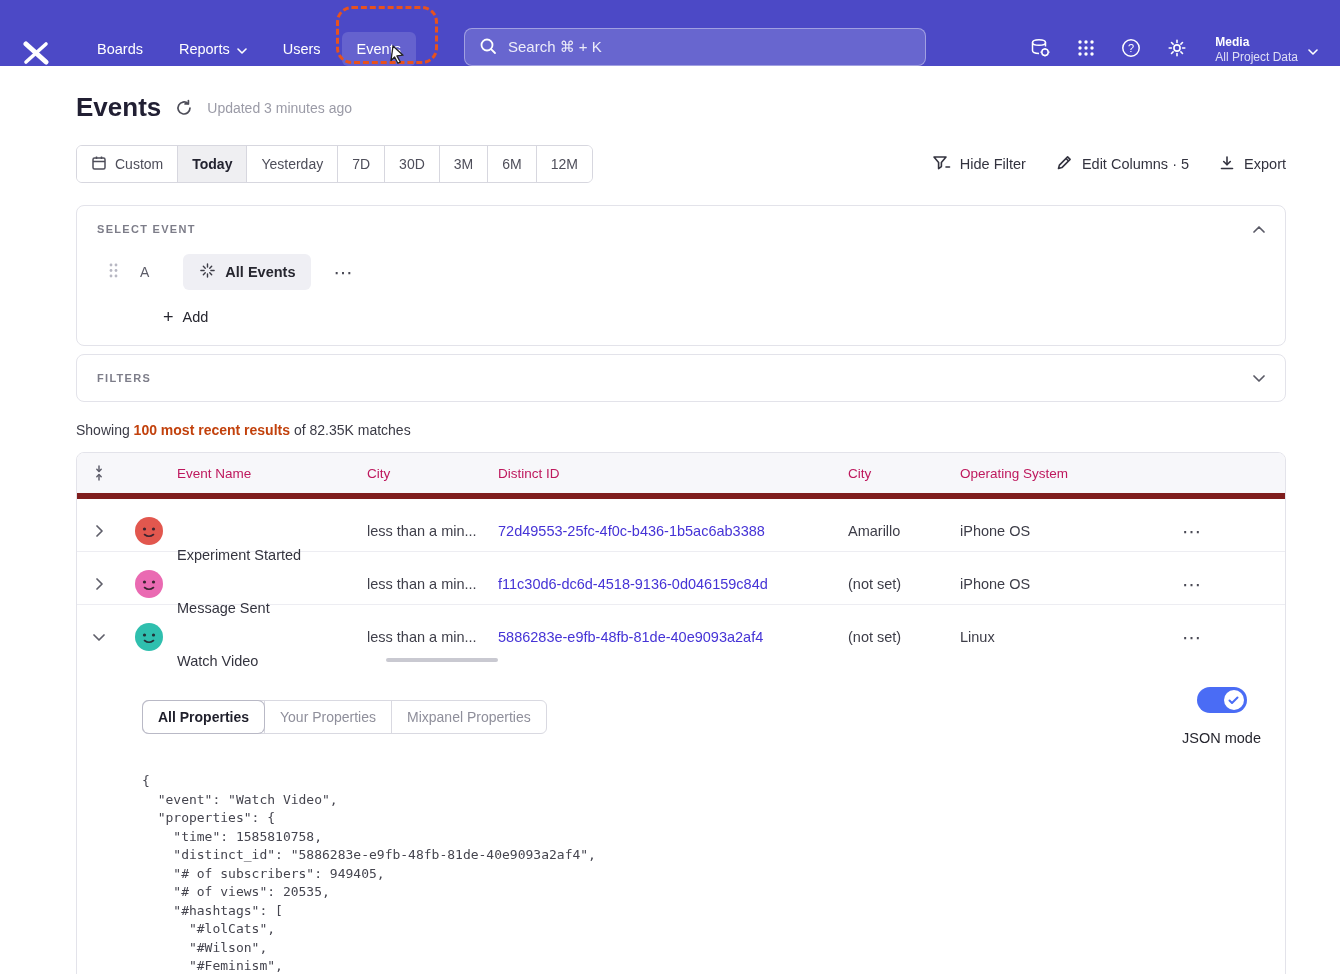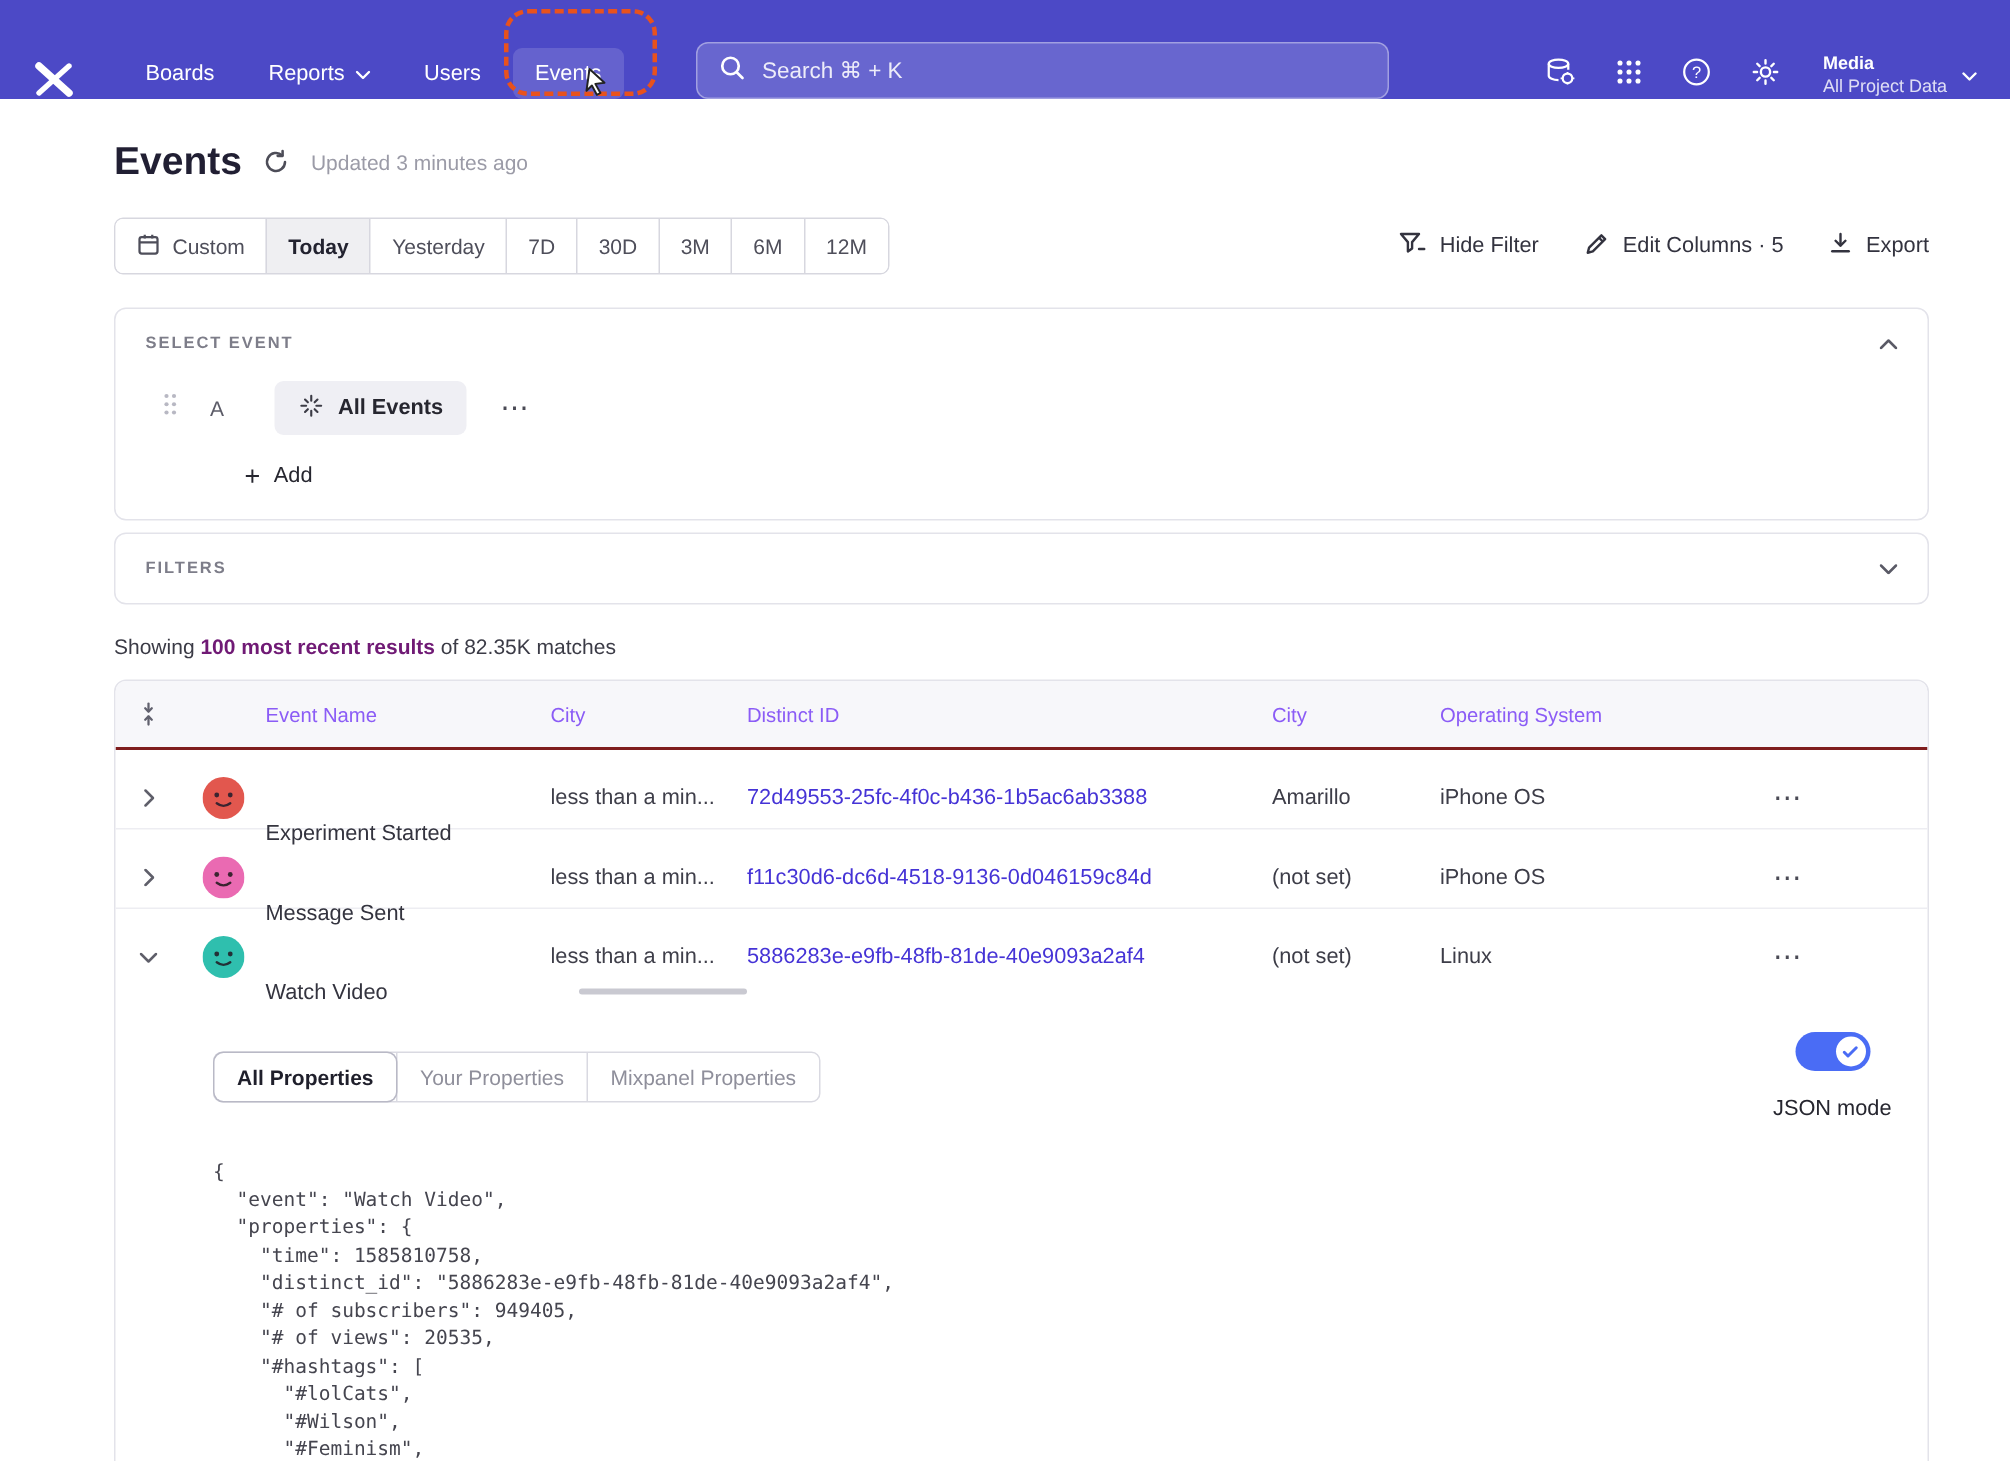--- a/index.html
+++ b/index.html
@@ -61,27 +61,27 @@
   .row-letter { font-size:14px; color:#5c5c68; }
   .event-pill { display:flex; align-items:center; gap:9px; background:#efeff4; border-radius:6px;
     height:36px; padding:0 16px; font-size:14.5px; font-weight:700; color:#26262f; cursor:pointer;margin-left:12px; }
   .ellipsis-btn { font-size:19px; letter-spacing:1px; color:#4a4a55; cursor:pointer; line-height:1; }
   .add-row { padding:18px 20px 18px 86px; }
   .add-btn { display:inline-flex; align-items:center; gap:9px; font-size:14.5px; font-weight:500;
     color:#26262f; cursor:pointer; }
   .plus-glyph { font-size:18px; font-weight:400; line-height:1; color:#26262f; }
 
   .summary { margin:20px 0 14px; font-size:14px; color:#3b3b46; }
-  .summary b { color:#701a75; }
+  .summary b { color:#c2410c; }
 
   .table-card { margin-top:0; overflow:hidden; }
   .trow { display:grid; grid-template-columns:44px 56px 190px 131px 350px 112px 137px 190px;
     align-items:center; }
-  .thead { background:#f7f7fa; height:46px; border-bottom:2px solid #7f1d1d;
-    color:#8b5cf6; font-size:13.5px; font-weight:500; }
+  .thead { background:#f7f7fa; height:46px; border-bottom:6px solid #7f1d1d;
+    color:#be185d; font-size:13.5px; font-weight:500; }
   .tbody-row { height:53px; border-bottom:1px solid #ededf2; font-size:14.5px; color:#3d3d48; }
   .cc { justify-self:center; }
   .expand-btn { cursor:pointer; display:flex; padding:6px; }
   .avatar { width:28px; height:28px; display:block; }
   .name-cell { color:#34343f;margin-top:48px; }
   .time-cell { color:#3f3f4a; overflow:hidden; white-space:nowrap; }
   .link { color:#4533d6; cursor:pointer; text-decoration:none; }
   .hscroll { position:relative; height:5px; }
   .hscroll .thumb { position:absolute; left:309px; top:0; width:112px; height:4px;
     border-radius:2px; background:#c9c9d1; cursor:pointer; }

